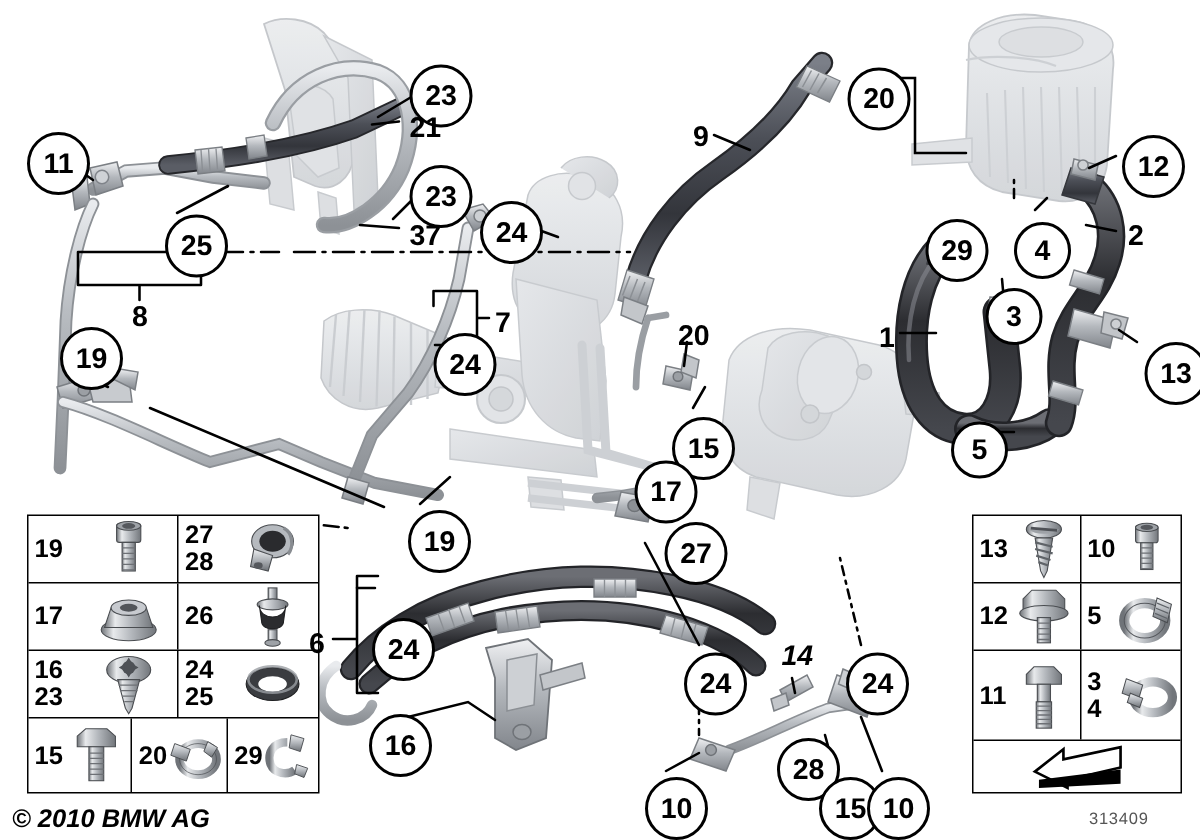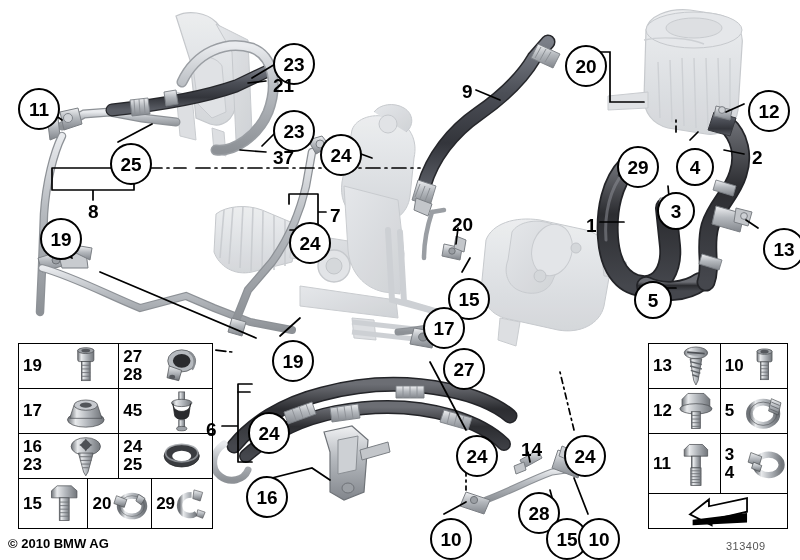--- a/index.html
+++ b/index.html
@@ -47,22 +47,22 @@
   .legend .lcell:last-child{border-right:none;}
   .lnums{
     display:flex;flex-direction:column;justify-content:center;
     font-weight:bold;font-size:17px;line-height:1.05;
     padding-left:4px;color:#000;z-index:3;
   }
   .lart{position:absolute;right:2px;top:0;bottom:0;width:62%;}
   .lart svg{width:100%;height:100%;}
 
   .footer-copy{
-    position:absolute;left:8px;top:536px;font-size:13px;font-weight:bold;
-    color:#000;letter-spacing:0px;z-index:40;
+    position:absolute;left:8px;top:536px;font-size:17px;font-weight:bold;
+    color:#000;letter-spacing:0px;z-index:40;font-style:italic;
   }
   .footer-id{
     position:absolute;left:726px;top:540px;font-size:11px;color:#555;
     letter-spacing:.5px;z-index:40;
   }
 </style>
 </head>
 <body>
 
 <div id="stage">
@@ -456,21 +456,21 @@
       <div class="callout c-2d" style="left: 763px; top: 228px;">13</div>
       <div class="callout c-1d" style="left: 634px; top: 281px;">5</div>
       <div class="plainlabel" style="left: 452px; top: 215px;">20</div>
       <div class="callout c-2d" style="left: 448px; top: 278px;">15</div>
       <div class="callout c-2d" style="left: 423px; top: 307px;">17</div>
       <div class="callout c-2d" style="left: 443px; top: 348px;">27</div>
       <div class="plainlabel" style="left: 206px; top: 420px;">6</div>
       <div class="callout c-2d" style="left: 248px; top: 412px;">24</div>
       <div class="callout c-2d" style="left: 246px; top: 476px;">16</div>
       <div class="callout c-2d" style="left: 456px; top: 435px;">24</div>
-      <div class="plainlabel" style="left: 521px; top: 440px;">14</div>
+      <div class="plainlabel" style="left: 521px; top: 428px; font-style: italic;">14</div>
       <div class="callout c-2d" style="left: 564px; top: 435px;">24</div>
       <div class="callout c-2d" style="left: 518px; top: 492px;">28</div>
       <div class="callout c-2d" style="left: 430px; top: 518px;">10</div>
       <div class="callout c-2d" style="left: 546px; top: 518px;">15</div>
       <div class="callout c-2d" style="left: 578px; top: 518px;">10</div>
     </div>
 
   <div class="legend" id="legend-left" style="left:18px;top:343px;width:195px;height:186px;">
       <div class="lrow" style="height: 45px;">
         <div class="lcell" style="width: 52%;">
@@ -547,21 +547,21 @@
     </linearGradient>
   </defs>
         <ellipse cx="30" cy="42" rx="25" ry="10" stroke="#4a4d51" stroke-width="1" fill="url(#m1_flange-collar-nut)"></ellipse>
         <path d="M8 40 L14 22 L46 22 L52 40 Z" stroke="#4a4d51" stroke-width="1" fill="url(#m1_flange-collar-nut)"></path>
         <ellipse cx="30" cy="22" rx="16" ry="7" fill="#c7cacf" stroke="#4a4d51"></ellipse>
         <ellipse cx="30" cy="22" rx="8" ry="3.6" fill="#52555a"></ellipse>
       </svg></div>
         </div>
         <div class="lcell" style="width: 48%;">
           <div class="lnums">
-            <span>45</span>
+            <span>26</span>
           </div>
           <div class="lart"><svg viewBox="0 0 60 60">
               <defs>
     <linearGradient id="m1_rubber-mount-stud" x1="0" y1="0" x2="1" y2="0">
       <stop offset="0%" stop-color="#6f7378"></stop>
                   <stop offset="22%" stop-color="#e8eaec"></stop>
       <stop offset="55%" stop-color="#b3b7bc"></stop>
                   <stop offset="100%" stop-color="#72767b"></stop>
     </linearGradient>
     <linearGradient id="m2_rubber-mount-stud" x1="0" y1="0" x2="0" y2="1">

